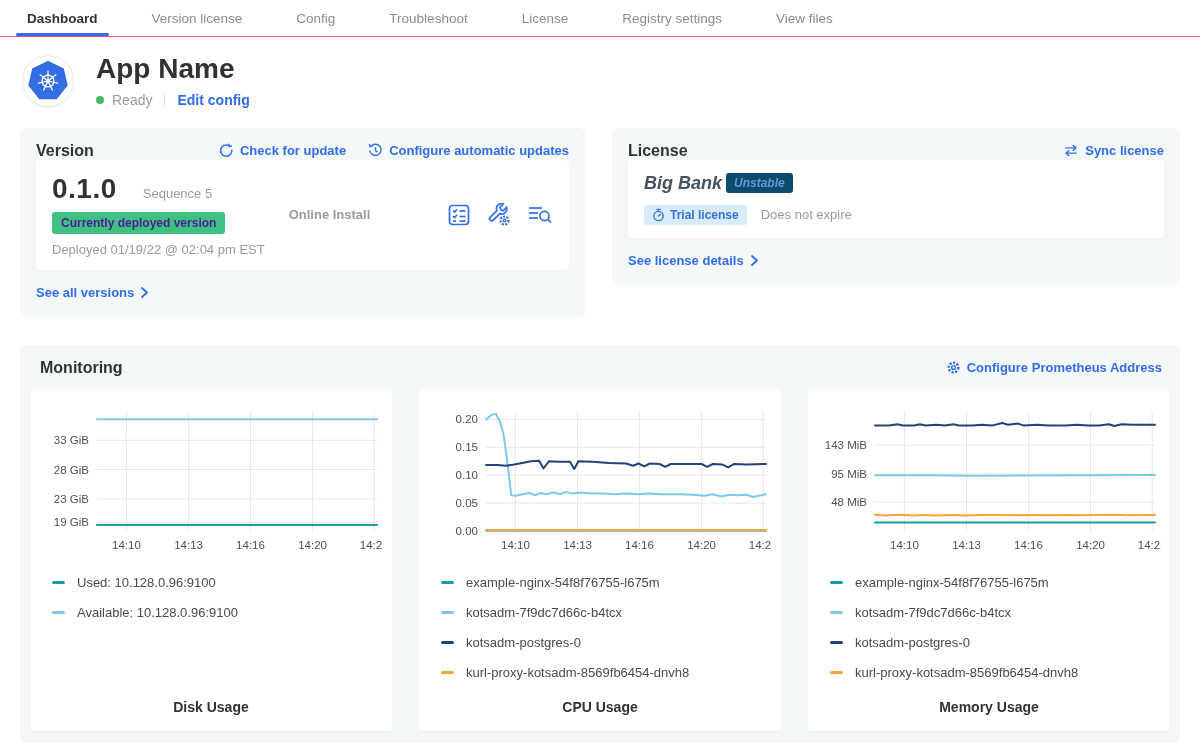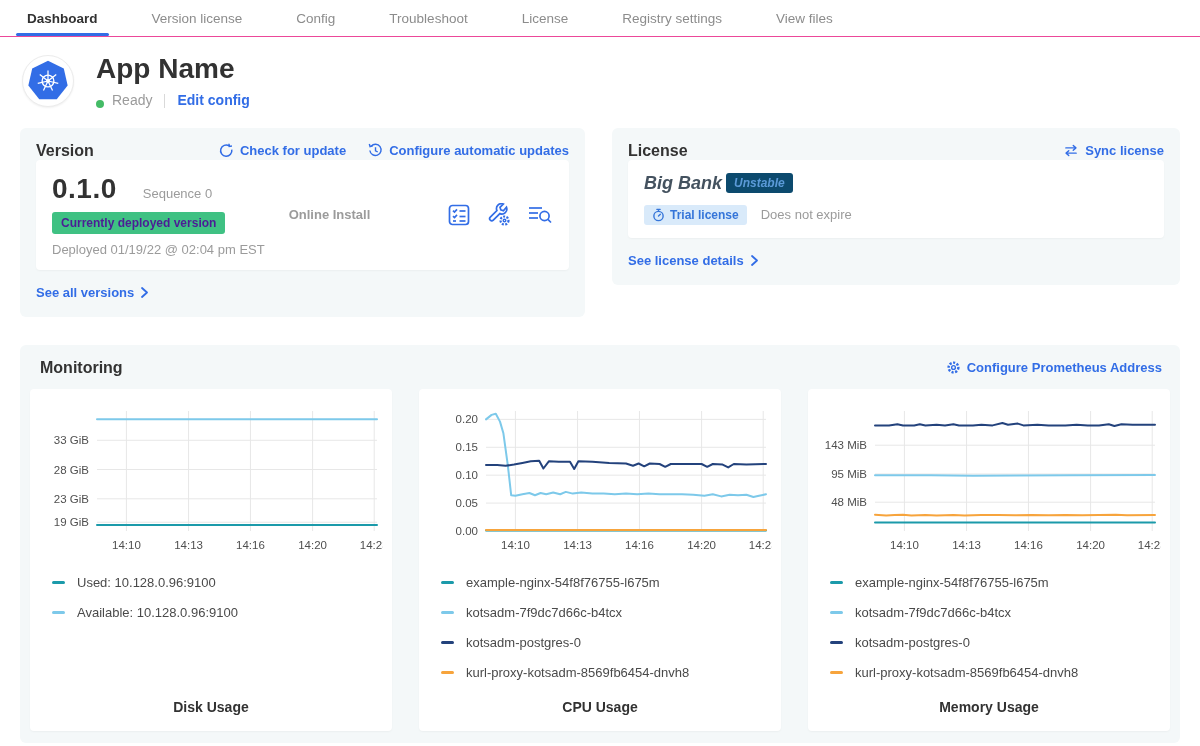--- a/index.html
+++ b/index.html
@@ -24,21 +24,21 @@
     height:3px; background:#326de6; border-radius:2px;
   }
   
   .app-header { display:flex; align-items:center; gap:22px; padding:17px 20px 20px 22px; }
   .app-icon-circle {
     width:52px; height:52px; border-radius:50%; background:#fff;
     border:1px solid #ececec; box-shadow:0 1px 2px rgba(0,0,0,.06);
     display:flex; align-items:center; justify-content:center;
   }
   .app-title { font-size:28px; font-weight:bold; margin:0; line-height:1.1; }
-  .app-status-row { display:flex; align-items:flex-end; gap:8px; margin-top:7px; }
+  .app-status-row { display:flex; align-items:center; gap:8px; margin-top:7px; }
   .status-dot { width:8px; height:8px; border-radius:50%; background:#44bb66; }
   .status-text { font-size:14px; color:#9b9b9b; }
   .v-divider { width:1px; height:14px; background:#d9d9d9; margin:0 4px; }
   .blue-link {
     color:#326de6; font-weight:bold; font-size:13px; cursor:pointer;
     display:inline-flex; align-items:center; gap:6px; text-decoration:none; white-space:nowrap;
   }
   .blue-link.md { font-size:14px; }
   .icon { display:inline-flex; flex:none; }
   
@@ -180,21 +180,21 @@
           </span>
           <span>Configure automatic updates</span>
         </a>
       </span>
     </div>
 
     <div class="inner-card version-inner">
       <div class="version-left">
         <div class="version-num-row">
           <span class="version-number">0.1.0</span>
-          <span class="muted">Sequence 0</span>
+          <span class="muted">Sequence 5</span>
         </div>
         <span class="deployed-badge">Currently deployed version</span>
         <div class="muted">Deployed 01/19/22 @ 02:04 pm EST</div>
       </div>
       <div class="install-type">Online Install</div>
       <div class="version-icons">
         <span class="icon-btn">
           <svg width="24" height="24" viewBox="0 0 24 24" fill="none" stroke="#326de6" stroke-width="1.7">
             <rect x="2.5" y="2.5" width="19" height="19" rx="3"></rect>
             <polyline points="6,7.6 7.5,9.1 10,6.4"></polyline>

